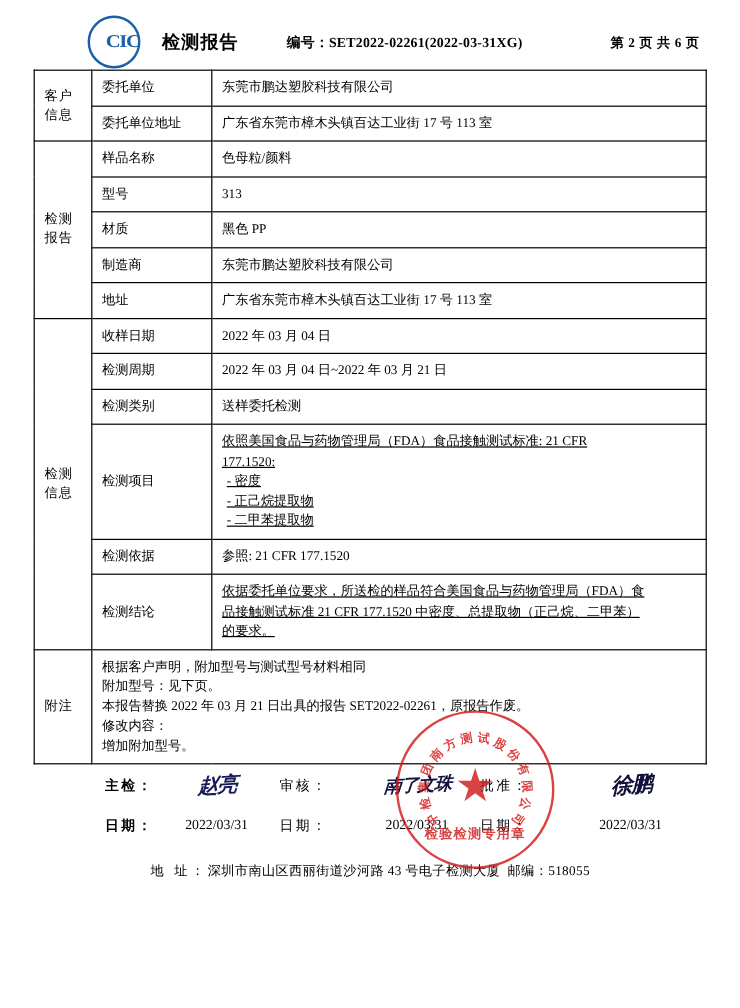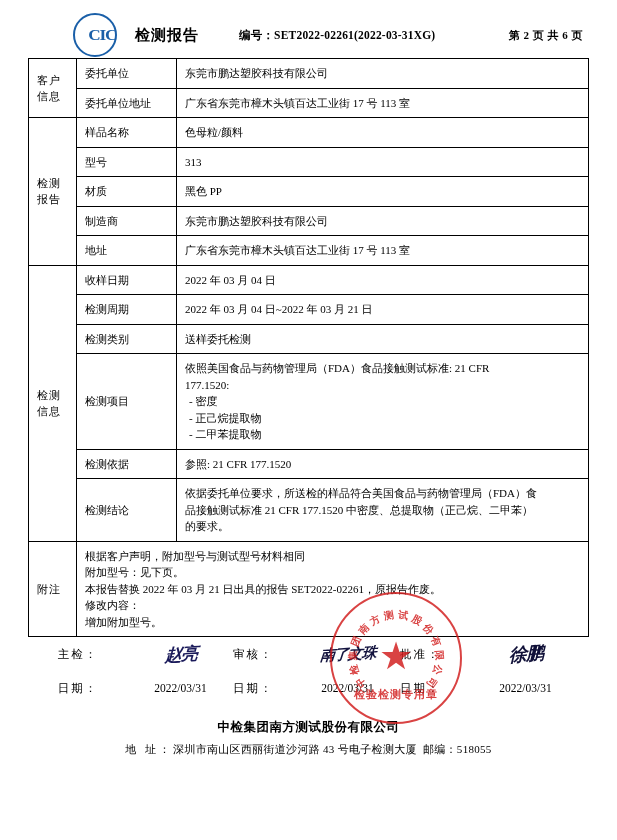--- a/index.html
+++ b/index.html
@@ -99,21 +99,21 @@
   td.lab {
     width: 96px;
     padding-left: 10px;
     font-size: 11.5px;
   }
   td.val {
     padding-left: 10px;
     font-size: 11.5px;
   }
 
-  .multiline { line-height: 1.75; }
+  .multiline { line-height: 1.75; text-decoration: underline; }
   .indent-item { padding-left: 4px; }
 
   
   td.notes {
     padding: 8px 10px;
     line-height: 1.9;
     font-size: 11.5px;
     margin-top: 45px;
   }
 
@@ -128,24 +128,25 @@
     margin-top: 0;
   }
   table.sig td {
     padding: 0;
     font-size: 11.5px;
     height: 34px;
     vertical-align: middle;
   }
   .sig-label {
     width: 52px;
-    text-align: center;
+    text-align: right;
     padding-left: 48px;
     letter-spacing: 2px;
     white-space: nowrap;
+    font-weight: bold;
   }
   .sig-label2 {
     width: 52px;
     text-align: left;
     padding-left: 18px;
     letter-spacing: 2px;
     white-space: nowrap;
   }
   .sig-value {
     text-align: center;
@@ -400,19 +401,18 @@
         <span style="transform: rotate(67.3077deg) translate(-50%, -50px);">有</span>
         <span style="transform: rotate(86.5385deg) translate(-50%, -50px);">限</span>
         <span style="transform: rotate(105.769deg) translate(-50%, -50px);">公</span>
         <span style="transform: rotate(125deg) translate(-50%, -50px);">司</span>
       </div>
     <div class="star">★</div>
     <div class="bottom-text">检验检测专用章</div>
   </div>
 
   <div class="footer">
-    <div class="company">中检集团南方测试股份有限公司</div>
     <div class="line">
       <span class="sp">地  址：</span><span>深圳市南山区西丽街道沙河路 43 号电子检测大厦</span>&nbsp;&nbsp;<span>邮编：</span><span>518055</span>
     </div>
   </div>
 
 </div>
 
 </body></html>

